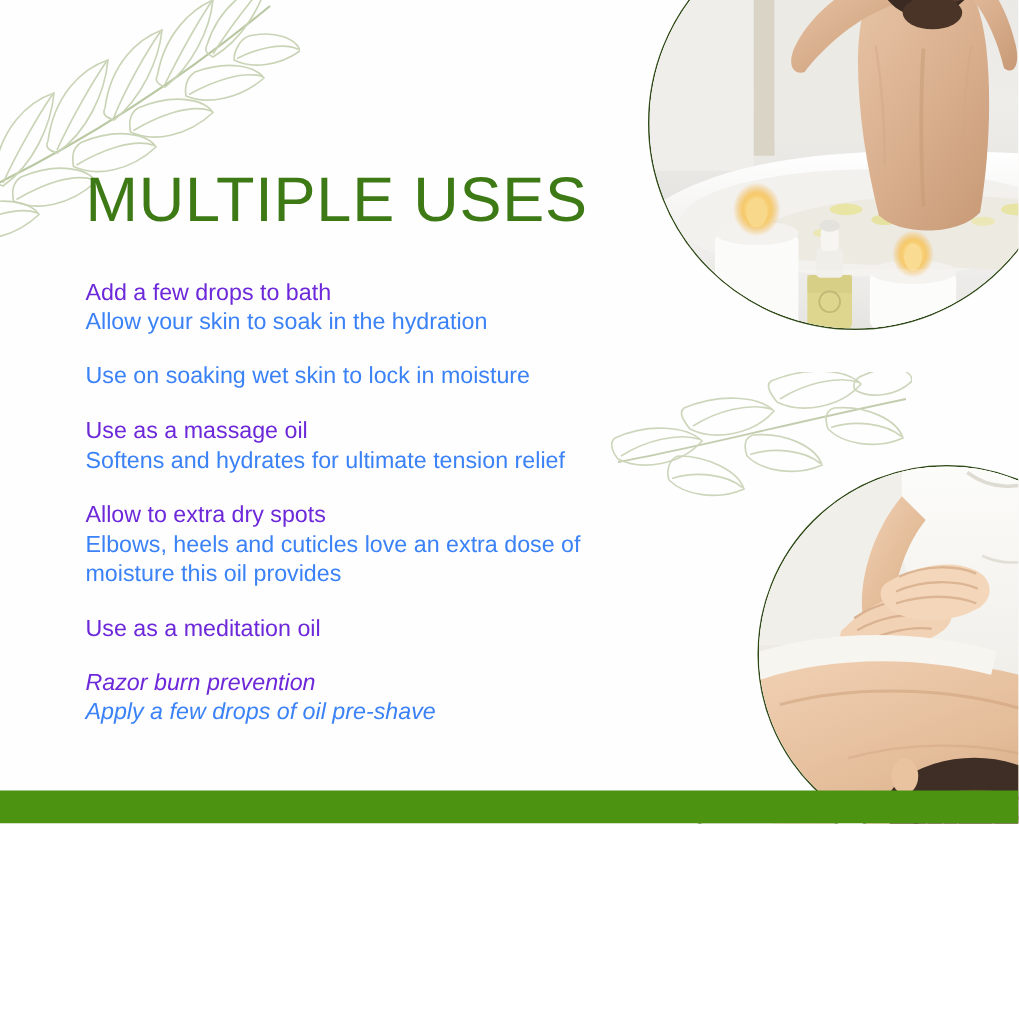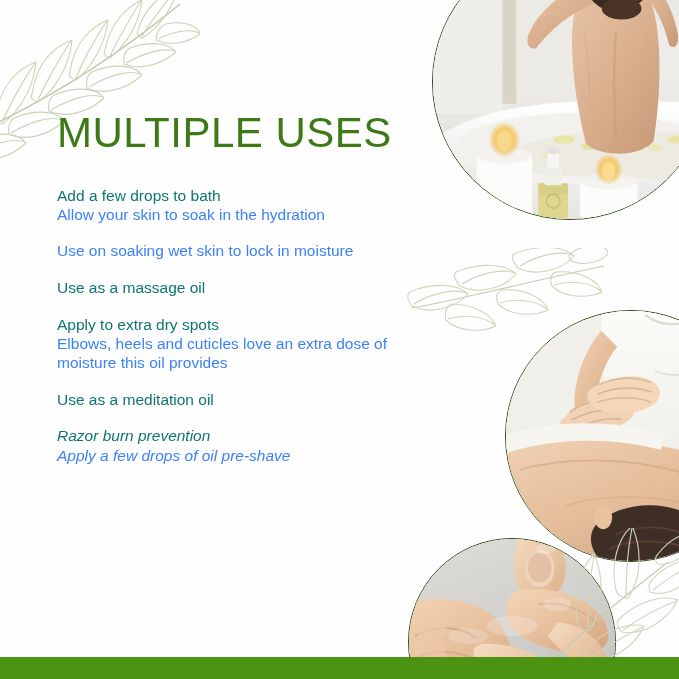--- a/index.html
+++ b/index.html
@@ -9,21 +9,21 @@
   body {
     width: 679px;
     height: 679px;
     overflow: hidden;
     background: #ffffff;
     font-family: "Liberation Sans", sans-serif;
   }
   #poster {
     position: relative;
     width: 679px;
-    height: 679px;
+    height: 549px;
     background: #fefefe;
     overflow: hidden;
   }
 
   
   .leaf-art {
     position: absolute;
     pointer-events: none;
   }
   .leaf-tl { left: -30px; top: -18px; width: 230px; height: 190px; }
@@ -66,21 +66,21 @@
     line-height: 1;
     letter-spacing: 0.5px;
     color: #3d7a16;
     font-weight: 400;
     margin: 0 0 32px 0;
     white-space: nowrap;
   }
   .use-item { margin-bottom: 17px; }
   .use-item:last-child { margin-bottom: 0; font-style: italic; }
   .use-heading {
-    color: #0f766e;
+    color: #6d28d9;
     font-size: 15.5px;
     line-height: 1.25;
     margin: 0 0 1px 0;
     font-weight: 400;
   }
   .use-body {
     color: #3b82f6;
     font-size: 15.5px;
     line-height: 1.22;
     margin: 0;
@@ -405,24 +405,25 @@
       <p class="use-heading">Add a few drops to bath</p>
       <p class="use-body">Allow your skin to soak in the hydration</p>
     </div>
 
     <div class="use-item">
       <p class="use-body">Use on soaking wet skin to lock in moisture</p>
     </div>
 
     <div class="use-item">
       <p class="use-heading">Use as a massage oil</p>
-    </div>
-
-    <div class="use-item">
-      <p class="use-heading">Apply to extra dry spots</p>
+      <p class="use-body">Softens and hydrates for ultimate tension relief</p>
+    </div>
+
+    <div class="use-item">
+      <p class="use-heading">Allow to extra dry spots</p>
       <p class="use-body">Elbows, heels and cuticles love an extra dose of
 moisture this oil provides</p>
     </div>
 
     <div class="use-item">
       <p class="use-heading">Use as a meditation oil</p>
     </div>
 
     <div class="use-item">
       <p class="use-heading">Razor burn prevention</p>

